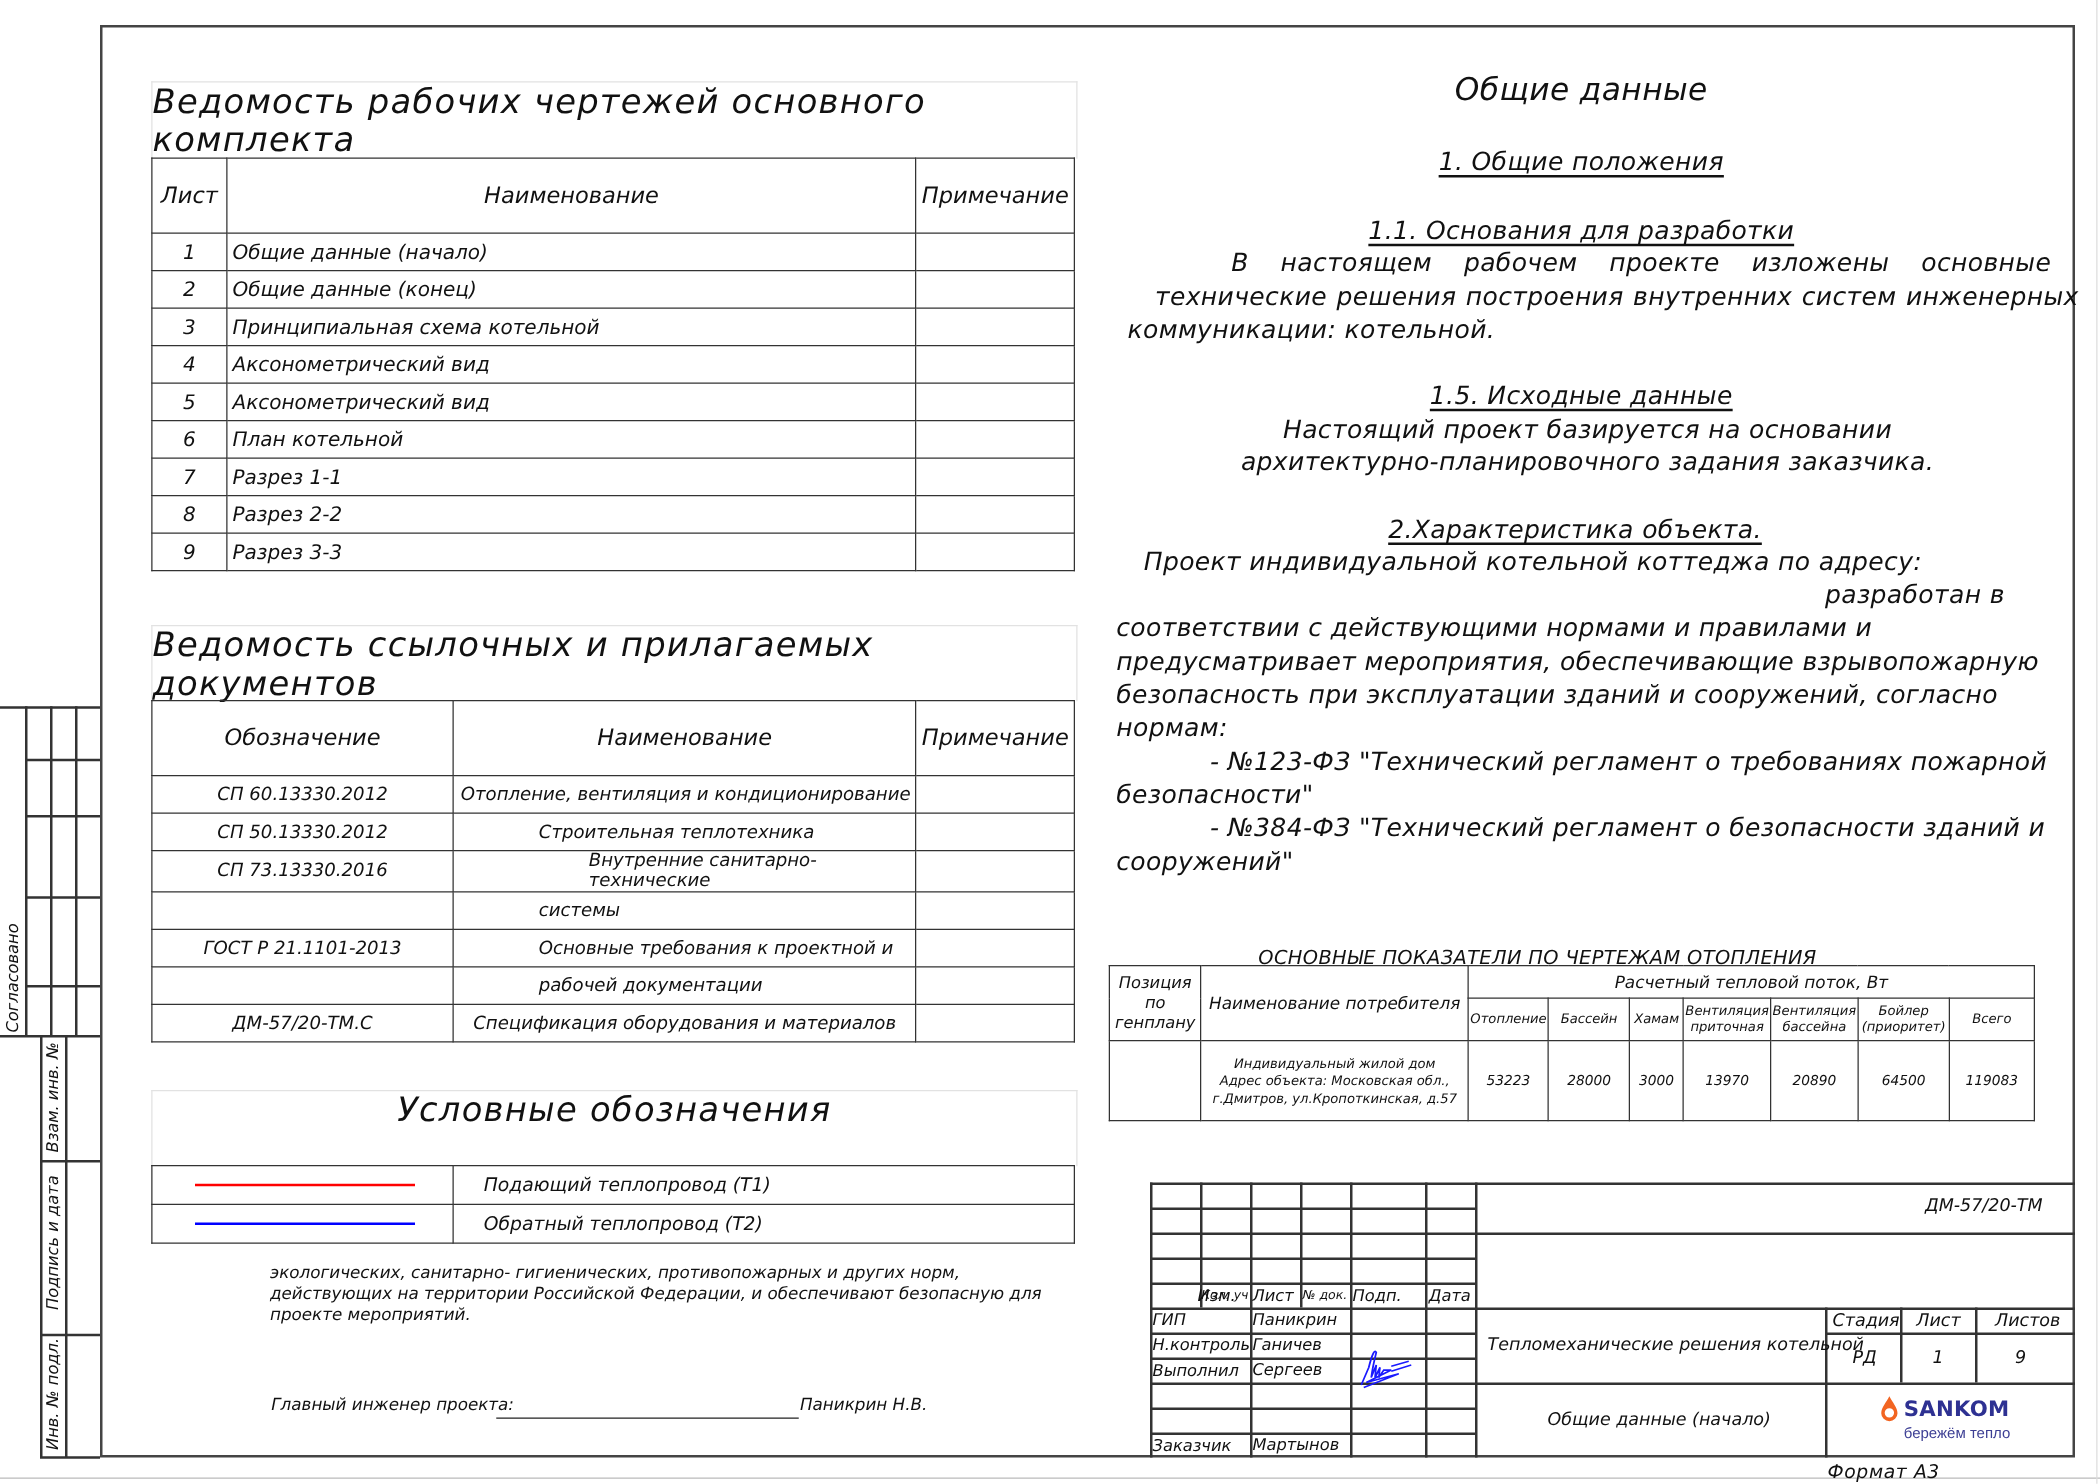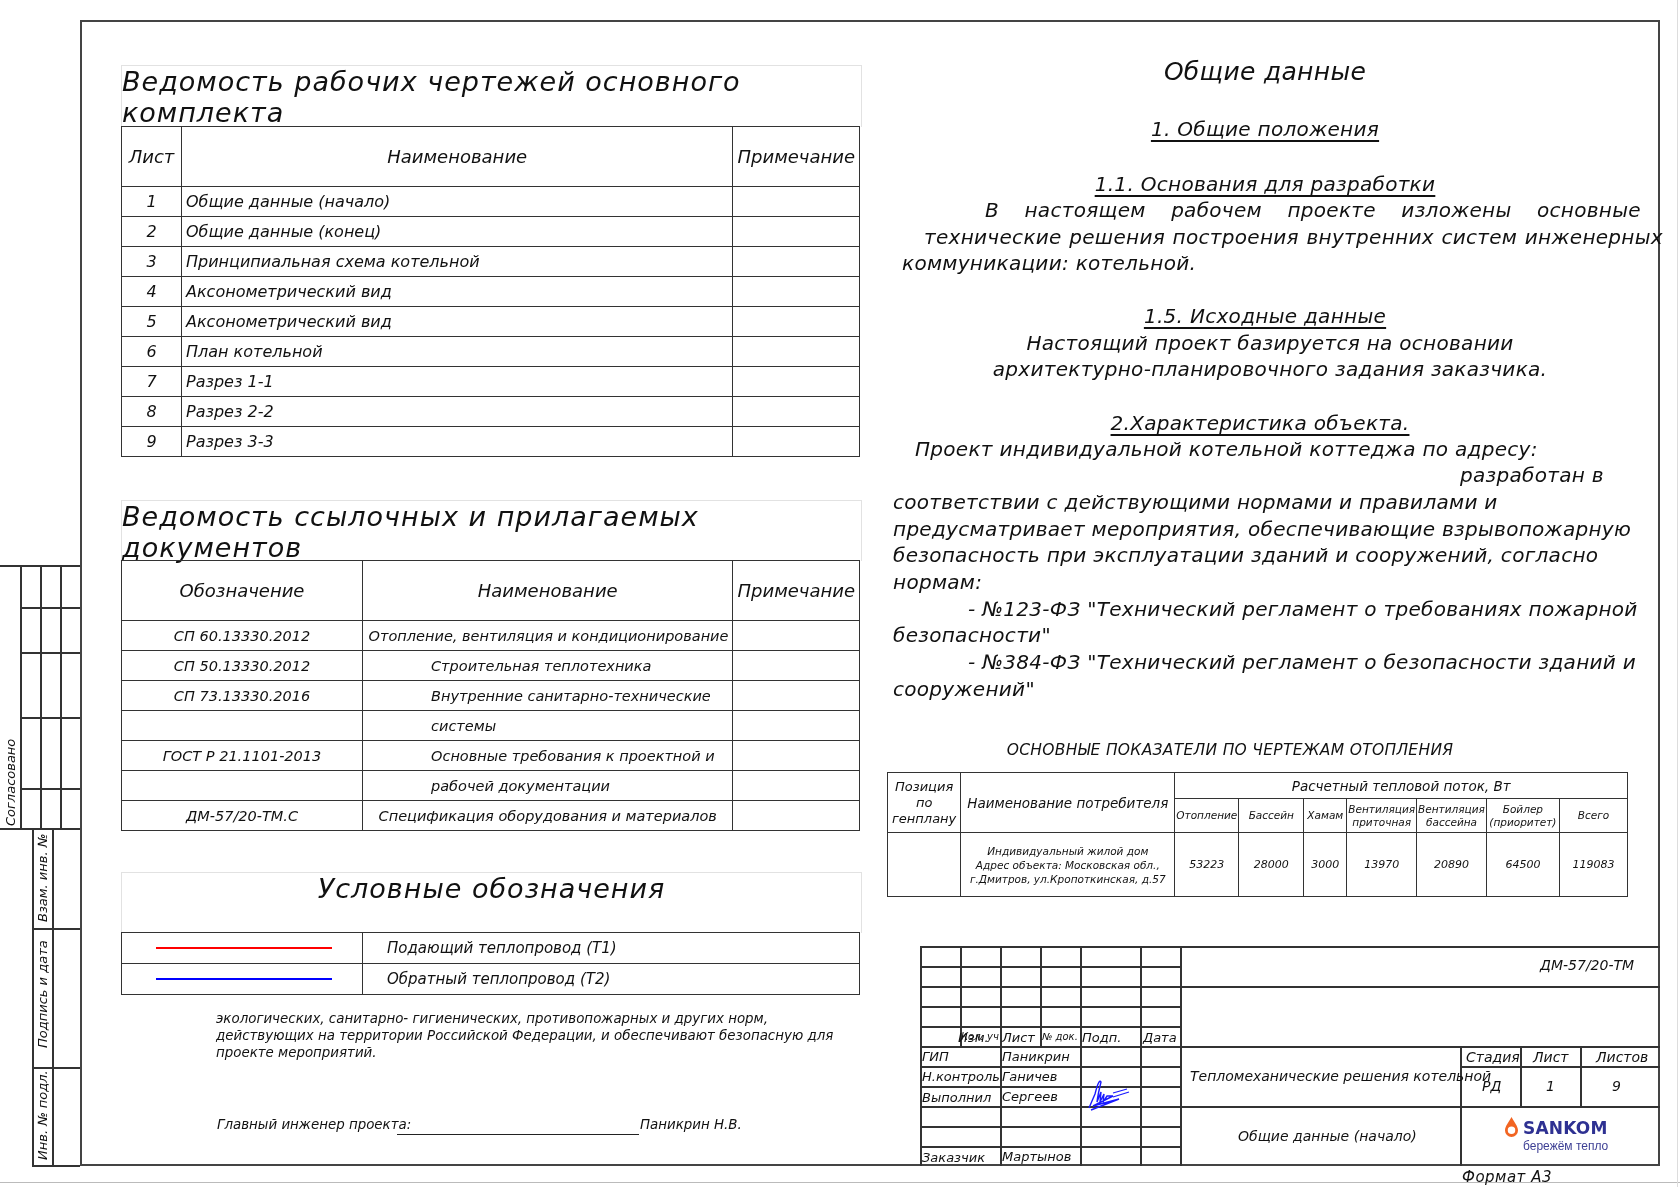--- a/index.html
+++ b/index.html
@@ -142,21 +142,21 @@
         <td style="text-align:right;">Отопление, вентиляция и кондиционирование</td>
         <td></td>
       </tr>
       <tr style="height:30px;font-size:14.5px;">
         <td style="text-align:center;">СП 50.13330.2012</td>
         <td style="padding-left:68px;">Строительная теплотехника</td>
         <td></td>
       </tr>
       <tr style="height:30px;font-size:14.5px;">
         <td style="text-align:center;">СП 73.13330.2016</td>
-        <td style="padding-left:68px;margin-left:19px;">Внутренние санитарно-технические</td>
+        <td style="padding-left:108px;margin-left:19px;">Внутренние санитарно-технические</td>
         <td></td>
       </tr>
       <tr style="height:30px;font-size:14.5px;">
         <td style="text-align:center;"></td>
         <td style="padding-left:68px;">системы</td>
         <td></td>
       </tr>
       <tr style="height:30px;font-size:14.5px;">
         <td style="text-align:center;">ГОСТ Р 21.1101-2013</td>
         <td style="padding-left:68px;">Основные требования к проектной и</td>
@@ -242,21 +242,21 @@
 <div class="rt" style="left:1460px;top:463px;">разработан в</div>
 <div class="rt" style="left:893px;top:490px;">соответствии с действующими нормами и правилами и</div>
 <div class="rt" style="left:893px;top:517px;">предусматривает мероприятия, обеспечивающие взрывопожарную</div>
 <div class="rt" style="left:893px;top:543px;">безопасность при эксплуатации зданий и сооружений, согласно</div>
 <div class="rt" style="left:893px;top:570px;">нормам:</div>
 <div class="rt" style="left:968px;top:597px;">- №123-ФЗ "Технический регламент о требованиях пожарной</div>
 <div class="rt" style="left:893px;top:623px;">безопасности"</div>
 <div class="rt" style="left:968px;top:650px;">- №384-ФЗ "Технический регламент о безопасности зданий и</div>
 <div class="rt" style="left:893px;top:677px;">сооружений"</div>
 
-<div class="abs it center" style="left:1000px;top:741px;width:460px;font-size:15.5px;letter-spacing:0.3px;">ОСНОВНЫЕ ПОКАЗАТЕЛИ ПО ЧЕРТЕЖАМ ОТОПЛЕНИЯ</div>
+<div class="abs it center" style="left:1000px;top:757px;width:460px;font-size:15.5px;letter-spacing:0.3px;">ОСНОВНЫЕ ПОКАЗАТЕЛИ ПО ЧЕРТЕЖАМ ОТОПЛЕНИЯ</div>
 <table class="cad" id="t4" style="left:887px;top:772px;width:741px;font-size:11px;">
   <tbody>
     <tr style="height:26px;">
       <td rowspan="2" id="t4pos" style="width:62px;text-align:center;font-size:13px;line-height:16px;">
           <div>Позиция</div>
           <div>по</div>
           <div>генплану</div>
         </td>
       <td rowspan="2" style="width:205px;text-align:center;font-size:13.5px;margin-top:14px;">Наименование потребителя</td>
       <td colspan="7" style="text-align:center;font-size:13.5px;">Расчетный тепловой поток, Вт</td>

